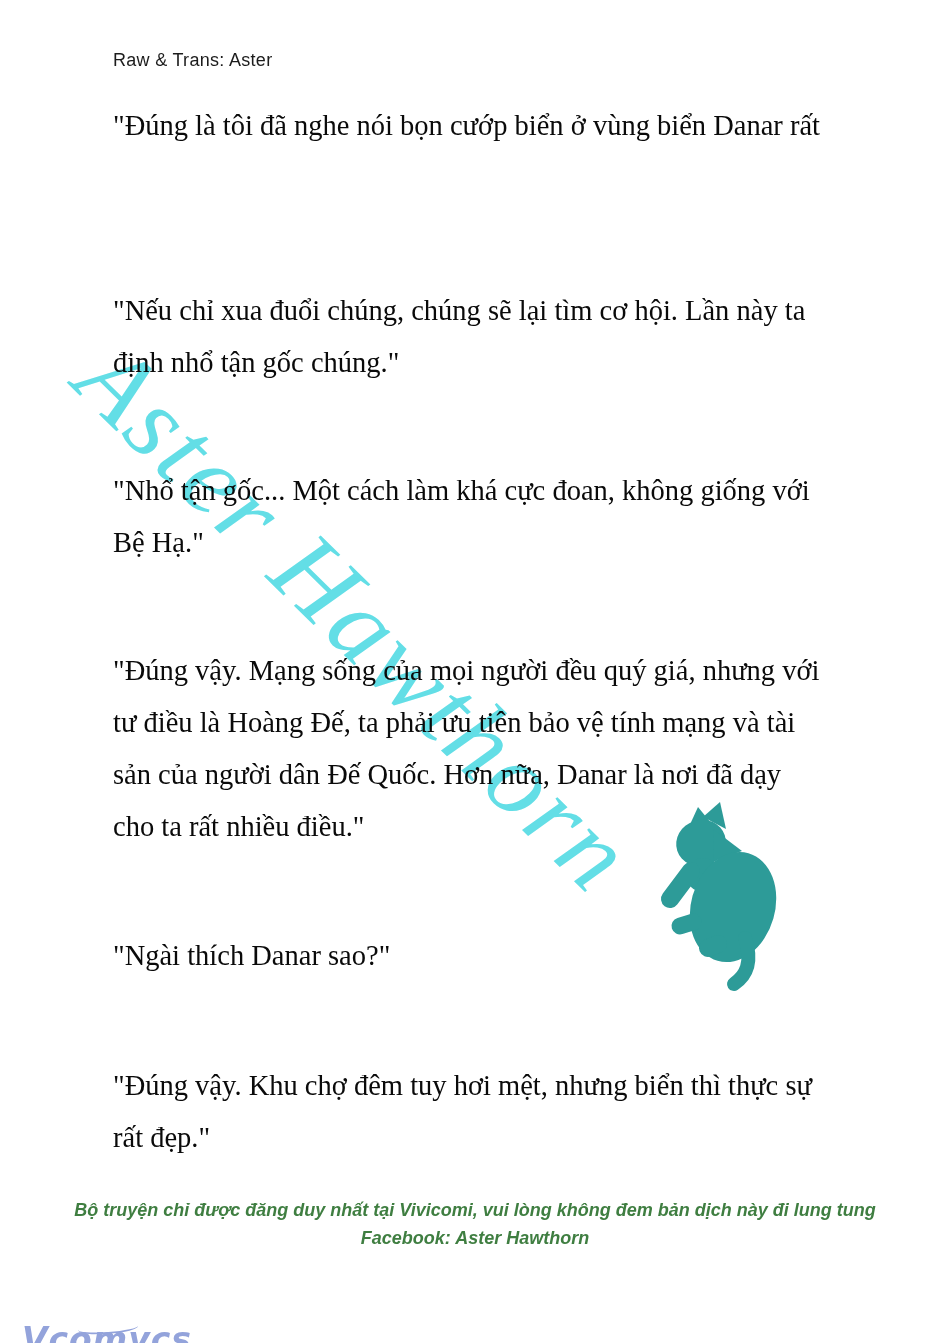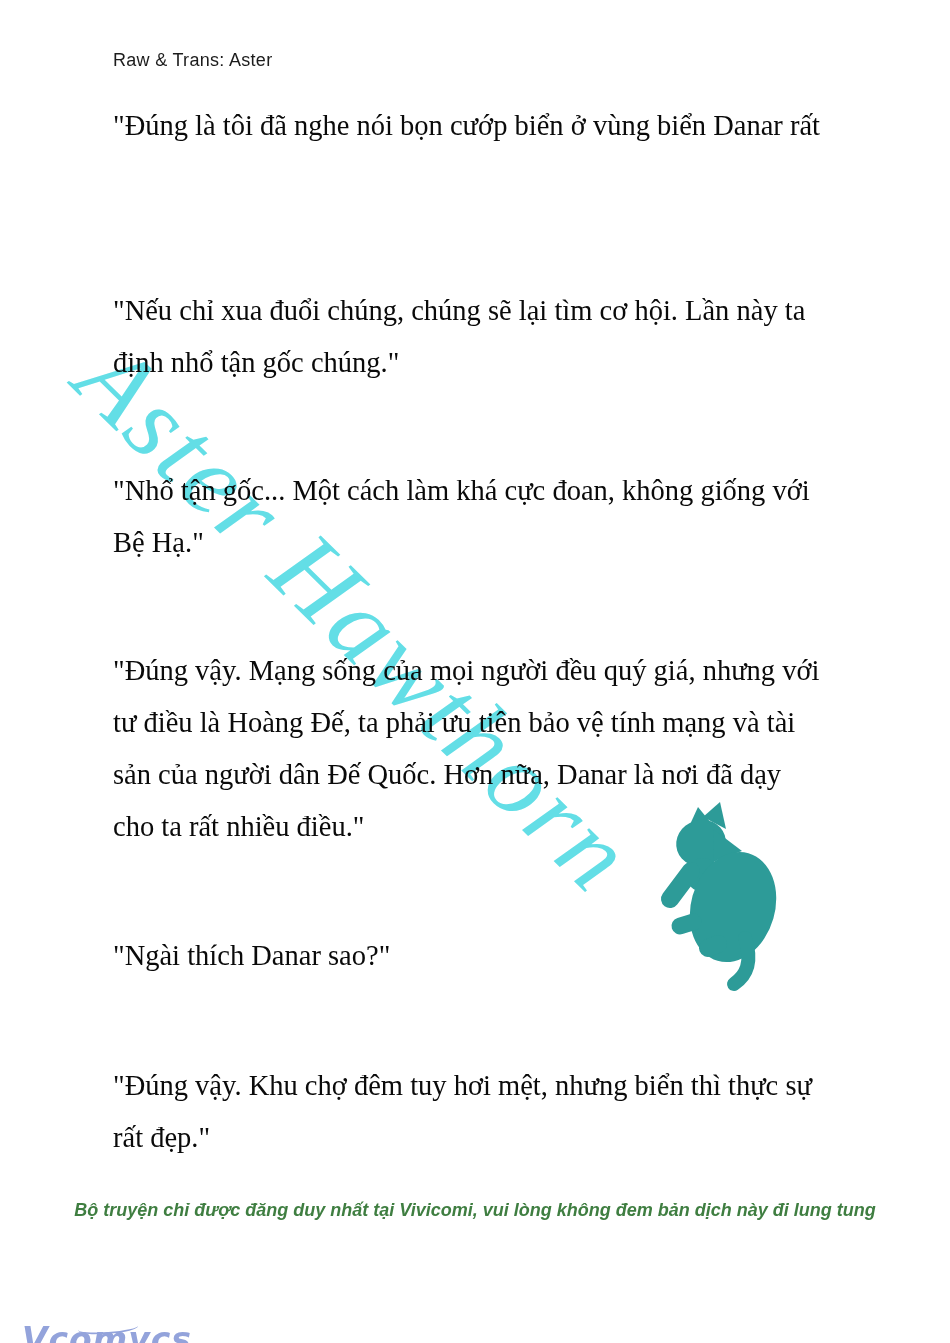--- a/index.html
+++ b/index.html
@@ -121,18 +121,19 @@
       <line x1="48" y1="127" x2="35" y2="131" stroke="#2d9b98" stroke-width="17" stroke-linecap="round"></line>
 
       <line x1="73" y1="149" x2="63" y2="153" stroke="#2d9b98" stroke-width="18" stroke-linecap="round"></line>
 
       <path d="M 100,143 C 108,168 101,181 89,189" fill="none" stroke="#2d9b98" stroke-width="14" stroke-linecap="round"></path>
     </g>
   </svg>
 
   <div class="footer">
     <div class="f-line">Bộ truyện chỉ được đăng duy nhất tại Vivicomi, vui lòng không đem bản dịch này đi lung tung</div>
+    <div class="f-line">Facebook: Aster Hawthorn</div>
   </div>
 
   <div class="logo">Vcomycs</div>
   <div class="logo-swash"></div>
 
 </div>
 
 </body></html>

